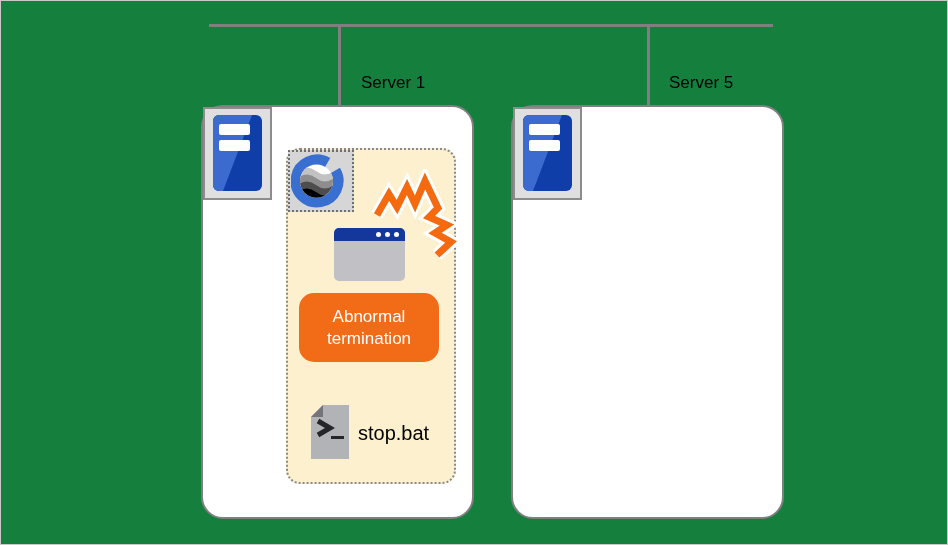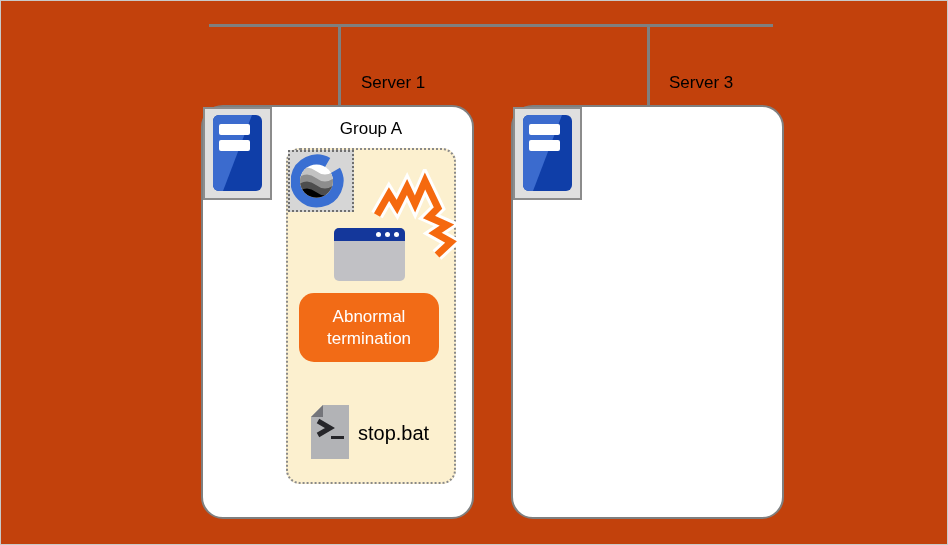--- a/index.html
+++ b/index.html
@@ -1,16 +1,16 @@
 <!DOCTYPE html>
 <html><head>
 <meta charset="utf-8">
 <style>
   html,body{margin:0;padding:0;background:#ffffff;font-family:"Liberation Sans",sans-serif;}
-  .frame{position:relative;width:946px;height:543px;border:1px solid #c9c9c9;background:#c2410c;overflow:hidden;}
+  .frame{position:relative;width:946px;height:543px;border:1px solid #c9c9c9;background:#15803d;overflow:hidden;}
   .line{position:absolute;background:#7f7f7f;}
   .net-label{position:absolute;font-size:17px;color:#000;}
   .server-box{position:absolute;top:104px;width:273px;height:414px;border:2px solid #7f7f7f;border-radius:22px;background:#fff;box-sizing:border-box;}
   .server-icon{position:absolute;top:106px;width:69px;height:93px;background:#dfdfdf;border:2px solid #8c8c8c;box-sizing:border-box;display:flex;align-items:center;justify-content:center;}
   .group-label{position:absolute;left:285px;top:118px;width:170px;text-align:center;font-size:17px;color:#000;}
   .group-box{position:absolute;left:285px;top:147px;width:170px;height:336px;background:#fcf0cf;border:2px dotted #8a8a8a;border-radius:14px;box-sizing:border-box;}
   .g-icon{position:absolute;left:287px;top:149px;width:66px;height:62px;background:#d6d6d6;border:2px dotted #6f6f6f;box-sizing:border-box;display:flex;align-items:center;justify-content:center;}
   .window{position:absolute;left:333px;top:227px;width:71px;height:53px;background:#c1c1c5;border-radius:5px;overflow:hidden;}
   .titlebar{height:13px;background:#14379b;display:flex;justify-content:flex-end;align-items:center;gap:4px;padding-right:6px;}
   .dot{width:5px;height:5px;border-radius:50%;background:#ffffff;}
@@ -22,21 +22,21 @@
 </head>
 <body>
 
 <div class="frame">
 
   <div class="line" style="left:208px;top:23px;width:564px;height:3px;"></div>
   <div class="line" style="left:337px;top:23px;width:3px;height:82px;"></div>
   <div class="line" style="left:646px;top:23px;width:3px;height:82px;"></div>
 
   <div class="net-label" style="left:360px;top:72px;">Server 1</div>
-  <div class="net-label" style="left:668px;top:72px;">Server 3</div>
+  <div class="net-label" style="left:668px;top:72px;">Server 5</div>
 
   <div class="server-box" style="left:200px;"></div>
   <div class="server-box" style="left:510px;"></div>
 
   <div class="server-icon" style="left:202px;">
     <svg width="65" height="89" viewBox="0 0 65 89">
       <defs>
           <clipPath id="twr1">
             <rect x="8" y="6" width="49" height="76" rx="6"></rect>
           </clipPath>
@@ -54,21 +54,20 @@
             <rect x="8" y="6" width="49" height="76" rx="6"></rect>
           </clipPath>
         </defs>
       <rect x="8" y="6" width="49" height="76" rx="6" fill="#0f3ea8"></rect>
       <polygon points="8,82 8,6 47,6 18,82" fill="#3b6bce" clip-path="url(#twr2)"></polygon>
       <rect x="14" y="15" width="31" height="11" rx="2" fill="#ffffff"></rect>
       <rect x="14" y="31" width="31" height="11" rx="2" fill="#ffffff"></rect>
     </svg>
   </div>
 
-  <div class="group-label">Group A</div>
   <div class="group-box"></div>
 
   <div class="g-icon">
     <svg width="60" height="56" viewBox="0 0 60 56">
       <defs>
           <clipPath id="sph">
             <circle cx="25.5" cy="28" r="16.5"></circle>
           </clipPath>
         </defs>
       <path d="M 36.5 9.8 A 21 21 0 1 0 44.2 17.5" fill="none" stroke="#3a6fd2" stroke-width="11"></path>

